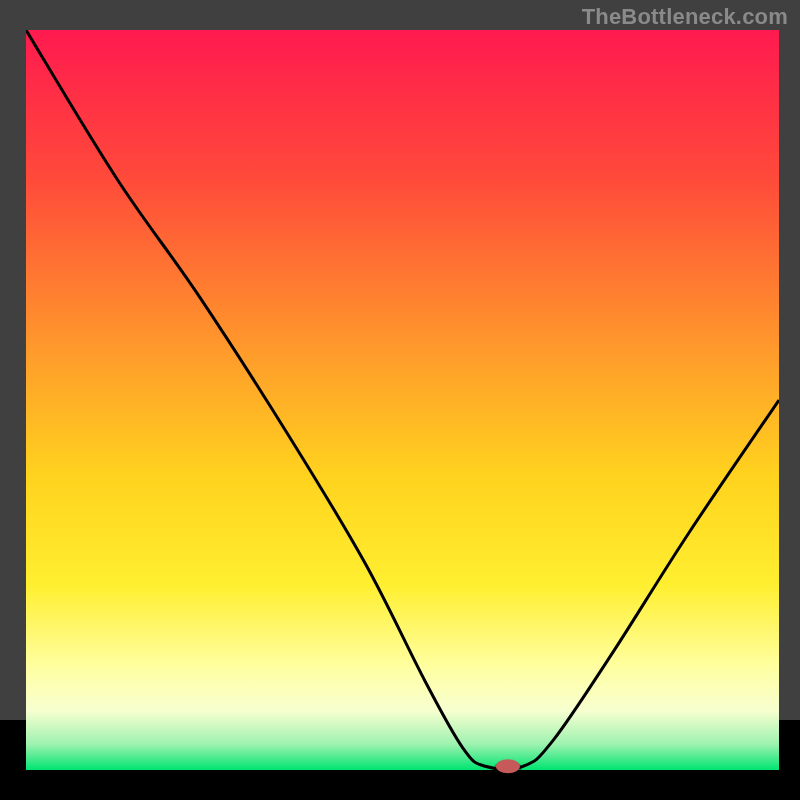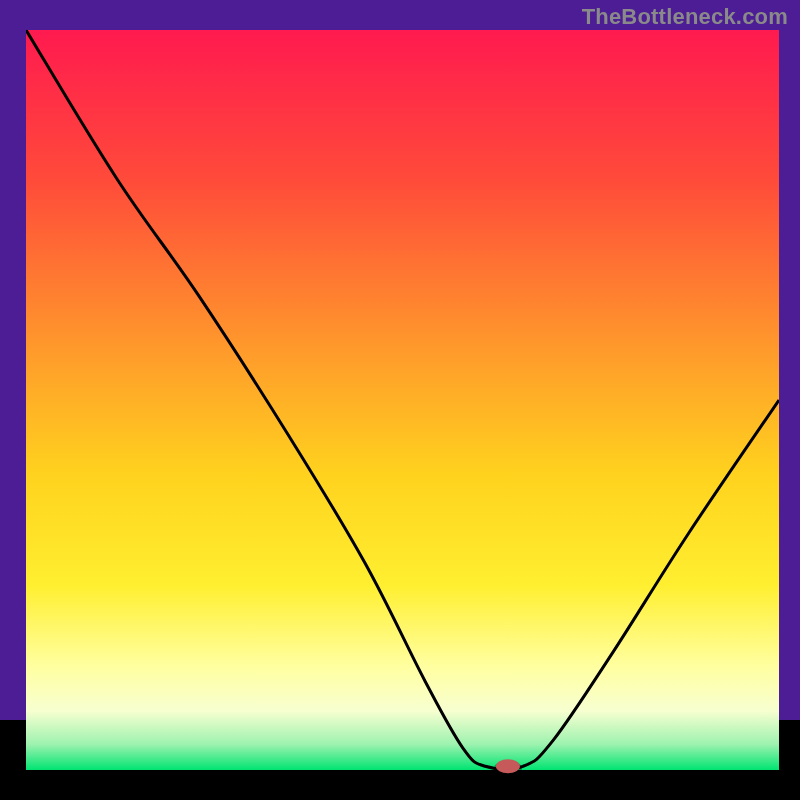--- a/index.html
+++ b/index.html
@@ -7,21 +7,21 @@
     padding: 0;
     width: 800px;
     height: 800px;
     background: #000;
     overflow: hidden;
   }
   .frame {
     position: relative;
     width: 800px;
     height: 720px;
-    background: #4c1d95;
+    background: #404040;
   }
   .attribution {
     position: absolute;
     top: 4px;
     right: 12px;
     font-family: Arial, Helvetica, sans-serif;
     font-size: 22px;
     font-weight: bold;
     color: #8a8a8a;
     letter-spacing: 0.2px;

